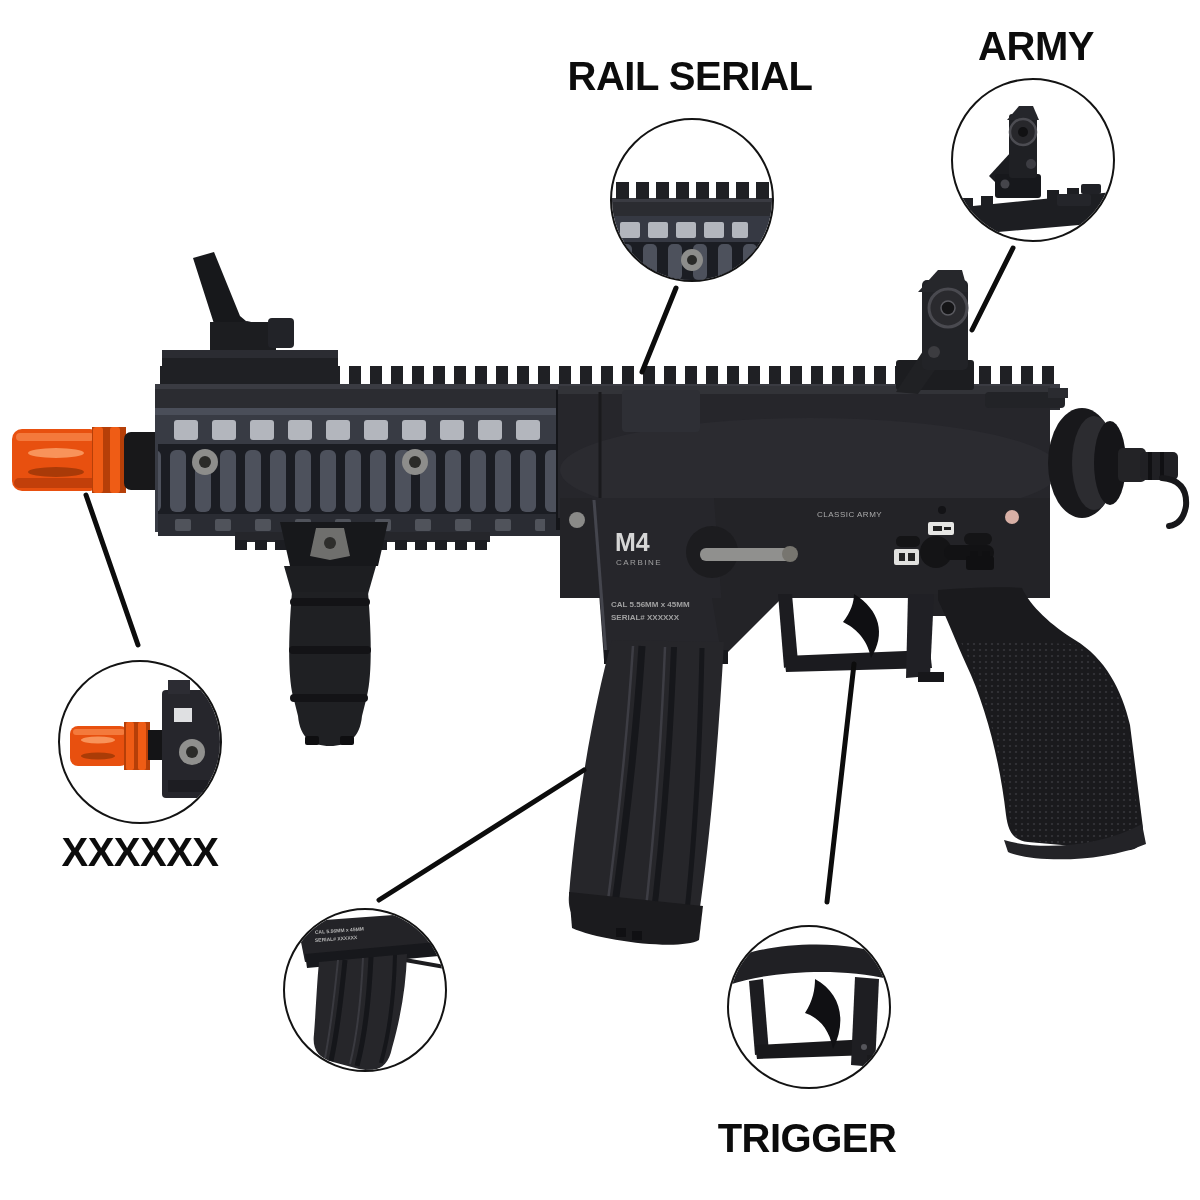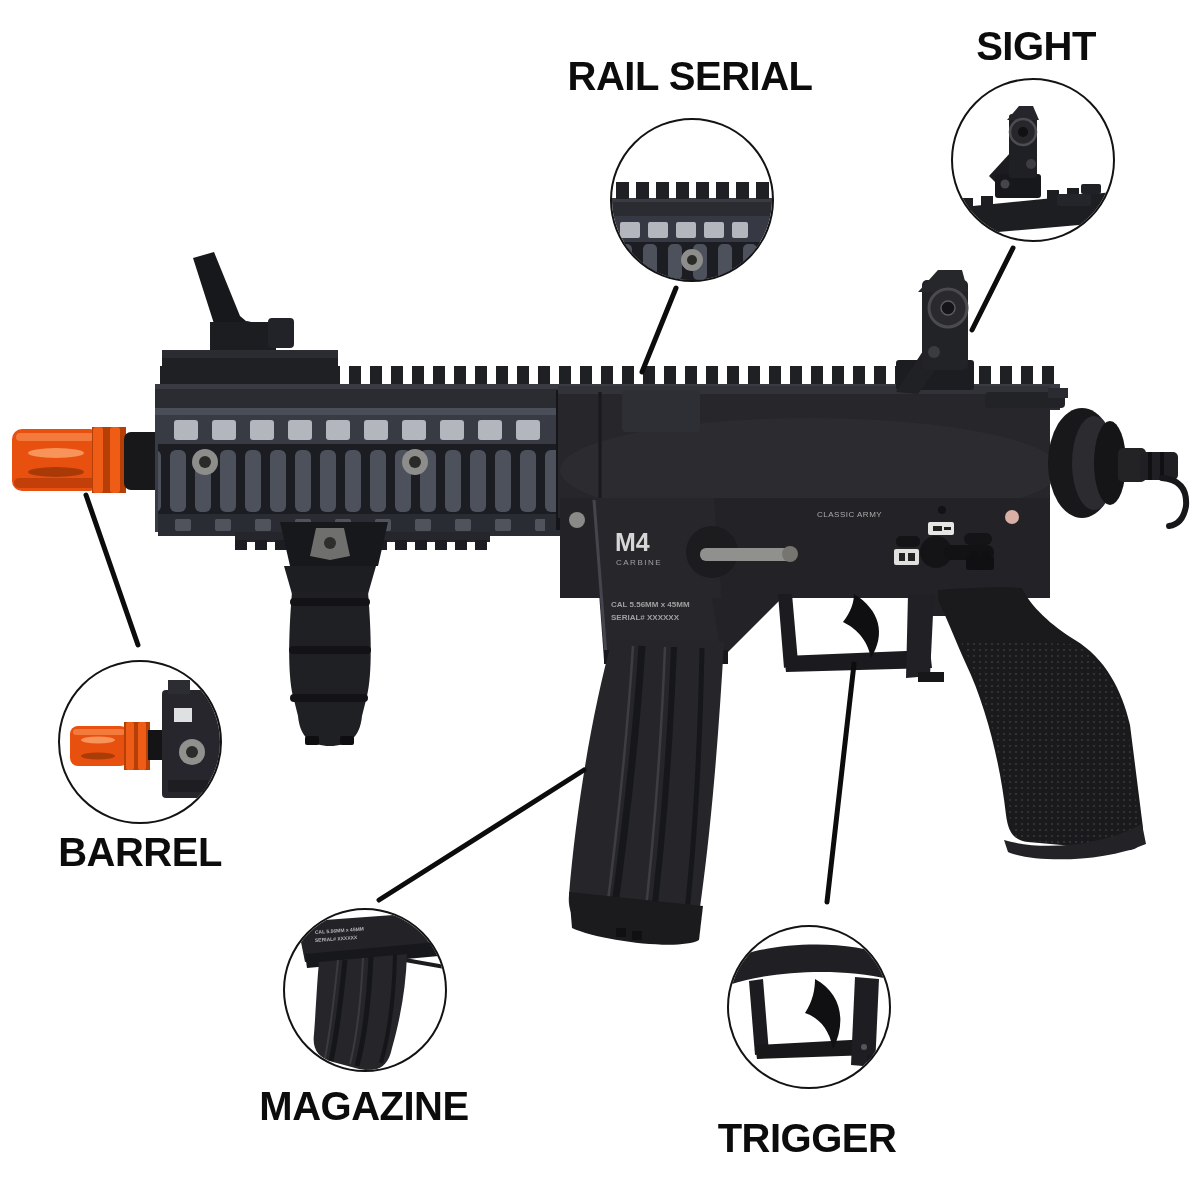--- a/index.html
+++ b/index.html
@@ -299,21 +299,20 @@
       <polygon points="26,118 140,112 142,128 28,132" fill="#18181b"></polygon>
       <polygon points="126,50 150,52 146,140 122,138" fill="#1e1e22"></polygon>
       <rect x="138" y="128" width="20" height="9" fill="#1a1a1d"></rect>
       <circle cx="135" cy="120" r="3" fill="#55555b"></circle>
       <path d="M86,52 C112,66 118,94 104,122 C100,100 88,90 76,86 C84,74 86,62 86,52 Z" fill="#101013"></path>
     </svg>
   </div>
 
   <div class="callout-label" style="left:690px;top:56px;">RAIL SERIAL</div>
 
-  <div class="callout-label" style="left:1036px;top:26px;">SIGHT</div>
-
-  <div class="callout-label" style="left:140px;top:832px;">BARREL</div>
-
-  <div class="callout-label" style="left:364px;top:1086px;">MAGAZINE</div>
+  <div class="callout-label" style="left:1036px;top:26px;">ARMY</div>
+
+  <div class="callout-label" style="left:140px;top:832px;">XXXXXX</div>
+
 
   <div class="callout-label" style="left:807px;top:1088px;margin-top:30px;">TRIGGER</div>
 
 </div>
 
 </body></html>

